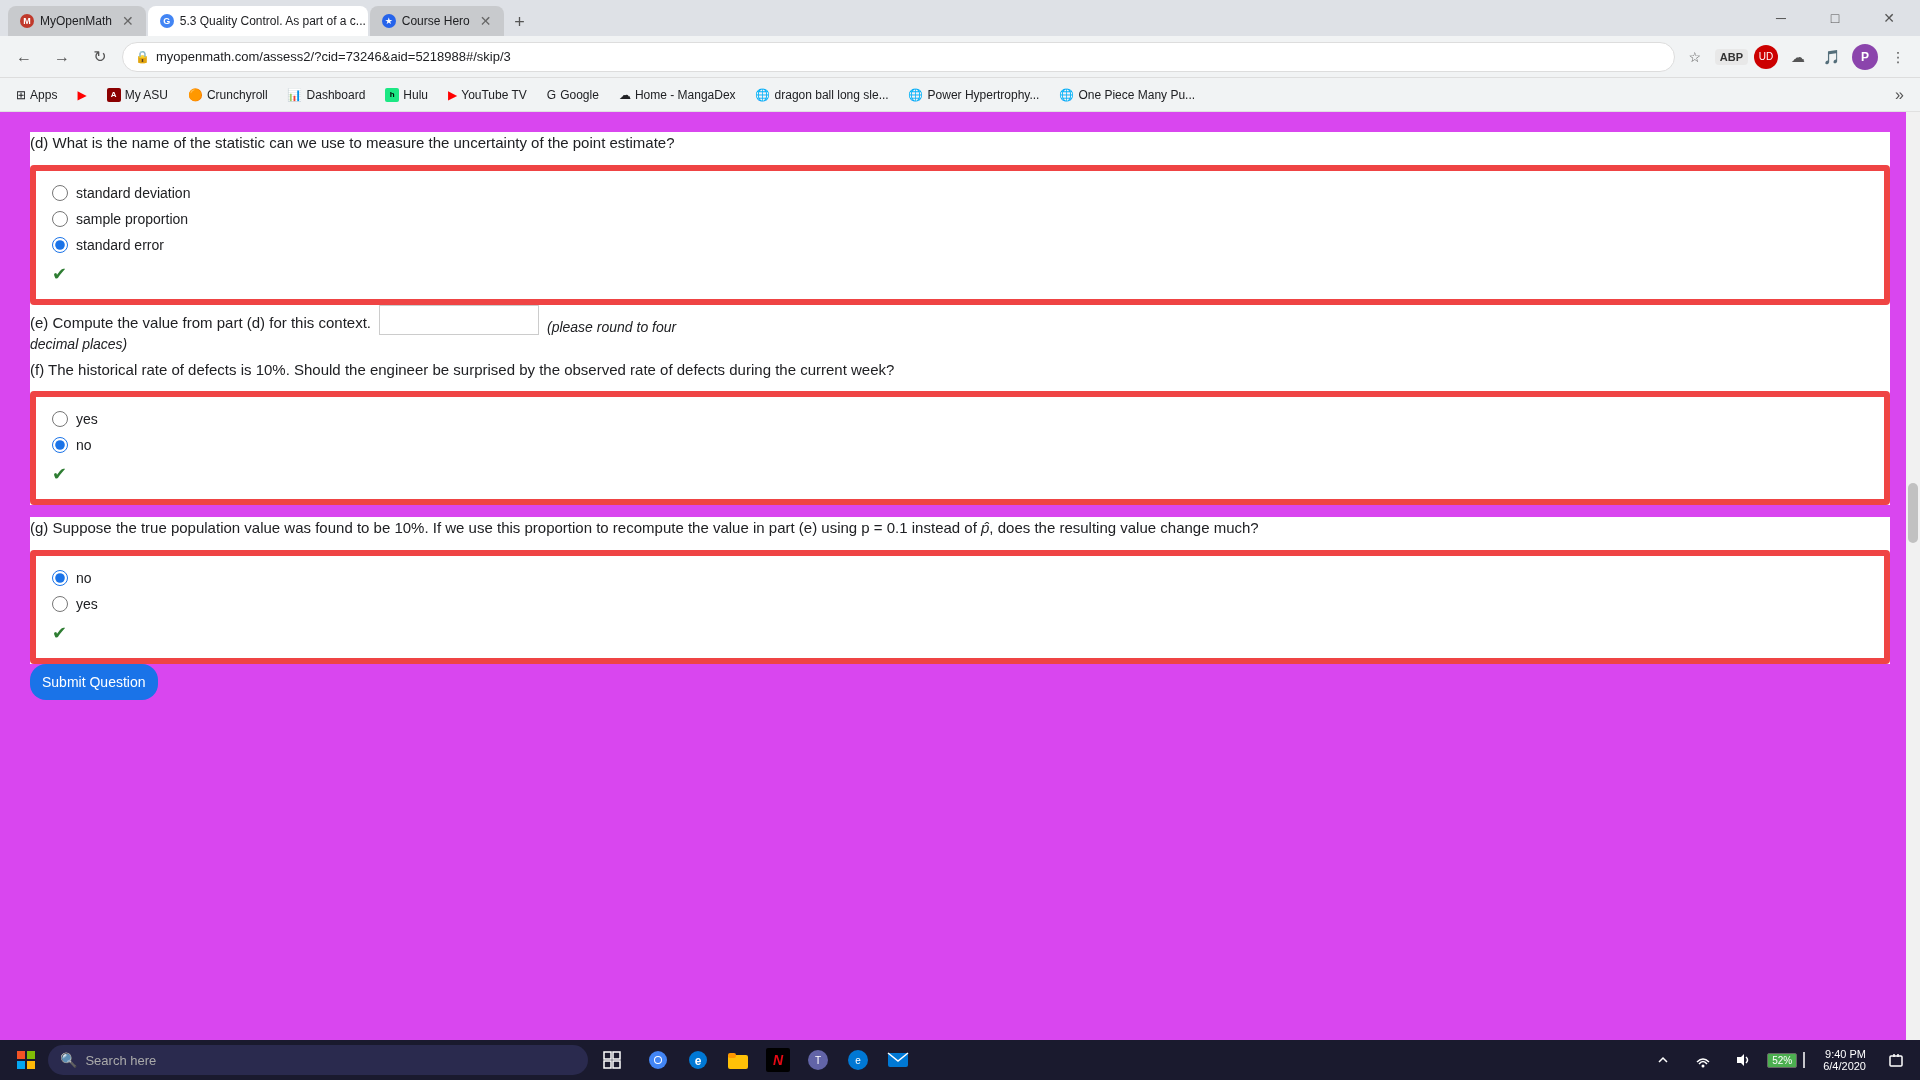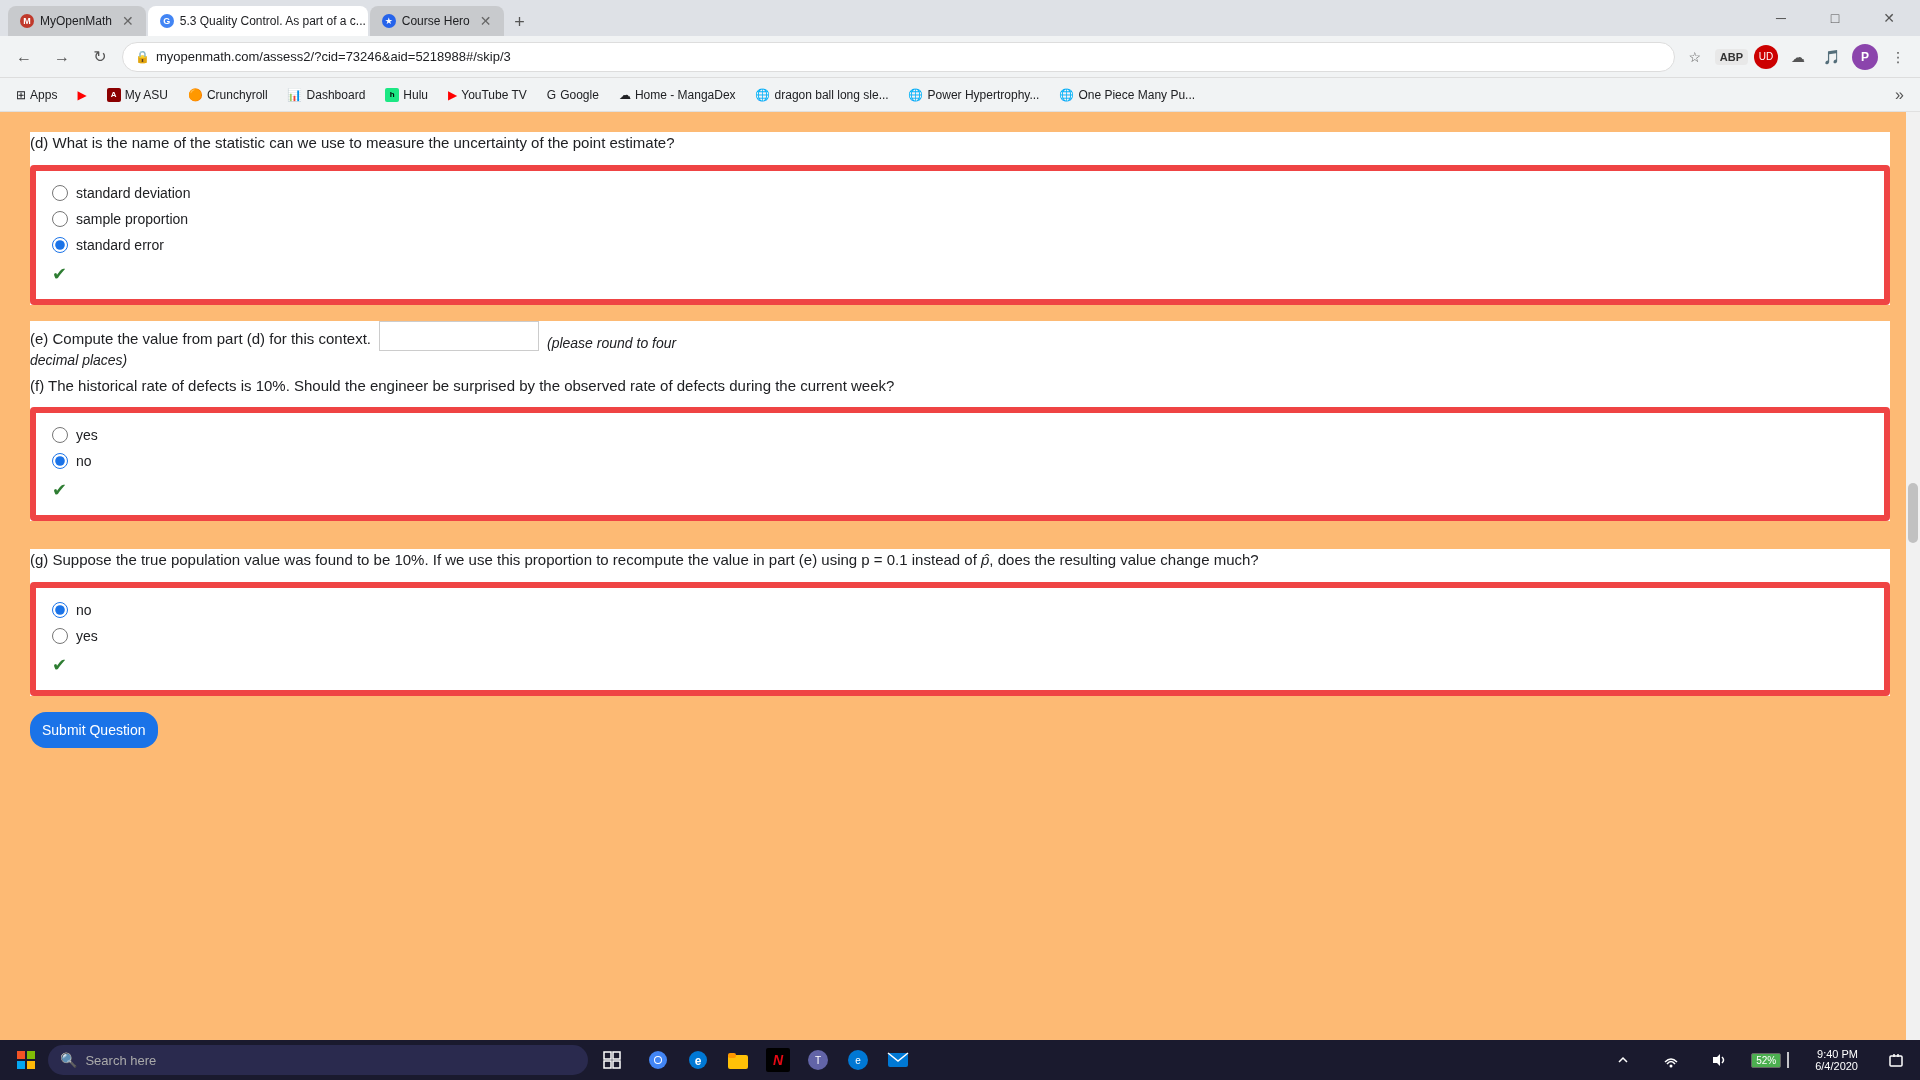--- a/index.html
+++ b/index.html
@@ -182,27 +182,26 @@
     .more-btn {
       margin-left: auto;
       padding: 4px 8px;
       cursor: pointer;
       font-size: 16px;
       color: #555;
     }
 
     
     .page-content {
-      background: #fdba74;
+      background: #d946ef;
       height: calc(1080px - 36px - 42px - 34px - 40px);
       overflow-y: hidden;
       padding: 20px 30px;
       display: flex;
       flex-direction: column;
-      gap: 16px;
     }
 
     .question-section {
       background: white;
       border: none;
       padding: 0;
     }
 
     .question-text {
       font-size: 15px;
@@ -327,21 +326,21 @@
       border: none;
       color: white;
       font-size: 13px;
       outline: none;
       flex: 1;
     }
     .search-bar input::placeholder { color: #aaa; }
     .taskbar-icons {
       display: flex;
       align-items: center;
-      gap: 16px;
+      gap: 8px;
       margin-left: auto;
     }
     .taskbar-icon {
       width: 32px;
       height: 32px;
       display: flex;
       align-items: center;
       justify-content: center;
       cursor: pointer;
       border-radius: 4px;

